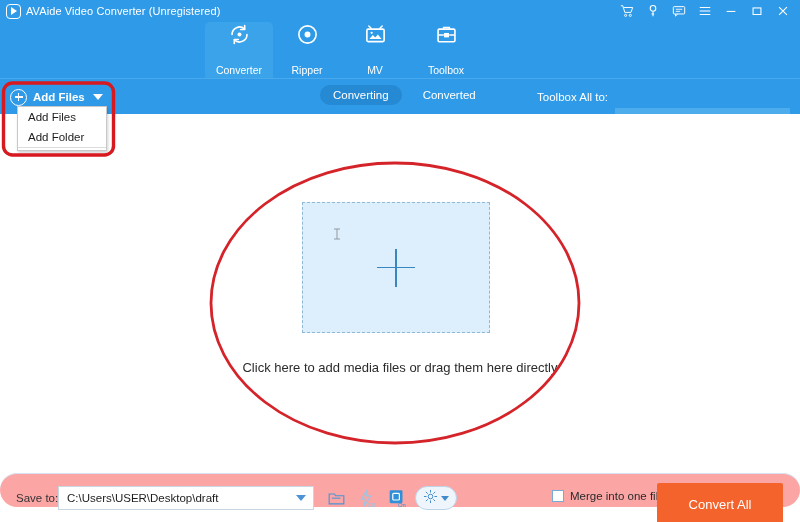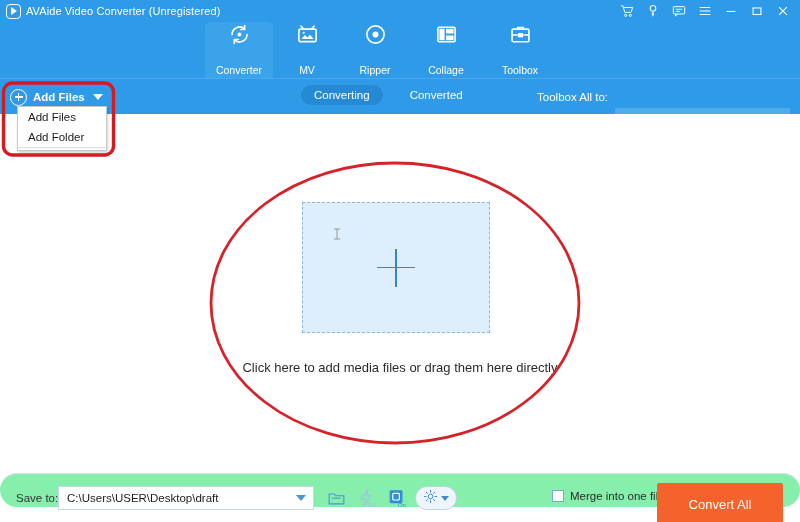--- a/index.html
+++ b/index.html
@@ -112,22 +112,22 @@
   .addfiles-label { color: #fff; font-size: 11.5px; font-weight: bold; }
   .caret-down {
     width: 0; height: 0;
     border-left: 5px solid transparent;
     border-right: 5px solid transparent;
     border-top: 6px solid #ffffff;
     margin-left: 2px;
   }
 
   .seg-tabs {
-    position: absolute; left: 301px; top: 6px;
-    display: flex; align-items: flex-start; gap: 14px;
+    position: absolute; left: 320px; top: 6px;
+    display: flex; align-items: flex-start; gap: 8px;
   }
   .seg {
     padding: 4px 13px;
     border-radius: 12px;
     color: #ffffff; font-size: 11.5px;
     cursor: pointer;
   }
   .seg.active { background: #2589d4; }
 
   .convert-all-to {
@@ -201,21 +201,21 @@
   .cursor-mark {
     position: absolute; left: 333px; top: 112px;
     width: 8px; height: 12px;
     z-index: 5; opacity: .55;
   }
 
   
   .bottombar {
     position: absolute; left: 0; top: 473px;
     width: 800px; height: 34px;
-    background: #86efac;
+    background: #fca5a5;
     border-top: 1px solid #d3e3f2;
     border-radius: 18px;
   }
   .saveto-label {
     position: absolute; left: 16px; top: 18px;
     font-size: 11.5px; color: #333;
   }
   .path-input {
     position: absolute; left: 58px; top: 12px;
     width: 256px; height: 24px;
@@ -356,50 +356,39 @@
             <path d="M6.6 21.4v-4.2h4.2" fill="none" stroke="#fff" stroke-width="1.7" stroke-linecap="round" stroke-linejoin="round"></path>
             <circle cx="12" cy="12" r="2.1" fill="#fff"></circle>
           </svg>
         </div>
         <div class="tlabel">Converter</div>
       </div>
 
       <div class="tab">
         <div class="ticon">
           <svg width="23" height="23" viewBox="0 0 24 24">
+            <circle cx="12" cy="12" r="9" fill="none" stroke="#fff" stroke-width="1.7"></circle>
+            <circle cx="12" cy="12" r="3.1" fill="#fff"></circle>
+          </svg>
+        </div>
+        <div class="tlabel">Ripper</div>
+      </div>
+
+      <div class="tab">
+        <div class="ticon">
+          <svg width="23" height="23" viewBox="0 0 24 24">
             <path d="M5 3.2l2.4 2.4M19 3.2l-2.4 2.4" stroke="#fff" stroke-width="1.5" stroke-linecap="round"></path>
             <rect x="3" y="6.4" width="18" height="13" rx="1.4" fill="none" stroke="#fff" stroke-width="1.7"></rect>
             <path d="M5.6 16.6l3.6-4 2.6 2.6 2.6-3.2 4 4.6z" fill="#fff"></path>
             <circle cx="8" cy="10.2" r="1.2" fill="#fff"></circle>
           </svg>
         </div>
         <div class="tlabel">MV</div>
       </div>
 
-      <div class="tab">
-        <div class="ticon">
-          <svg width="23" height="23" viewBox="0 0 24 24">
-            <circle cx="12" cy="12" r="9" fill="none" stroke="#fff" stroke-width="1.7"></circle>
-            <circle cx="12" cy="12" r="3.1" fill="#fff"></circle>
-          </svg>
-        </div>
-        <div class="tlabel">Ripper</div>
-      </div>
-
-      <div class="tab wide">
-        <div class="ticon">
-          <svg width="23" height="23" viewBox="0 0 24 24">
-            <rect x="3" y="4.4" width="18" height="15.2" rx="1.3" fill="none" stroke="#fff" stroke-width="1.7"></rect>
-            <rect x="4.6" y="6" width="5.4" height="12" fill="#fff"></rect>
-            <rect x="11.6" y="6" width="7.8" height="5" fill="#fff"></rect>
-            <rect x="11.6" y="13" width="7.8" height="5" fill="#fff"></rect>
-          </svg>
-        </div>
-        <div class="tlabel">Collage</div>
-      </div>
 
       <div class="tab wide">
         <div class="ticon">
           <svg width="23" height="23" viewBox="0 0 24 24">
             <path d="M9 6.2V4.6h6v1.6" fill="none" stroke="#fff" stroke-width="1.6" stroke-linecap="round"></path>
             <rect x="3.2" y="6.4" width="17.6" height="13.2" rx="1.3" fill="none" stroke="#fff" stroke-width="1.7"></rect>
             <rect x="9.4" y="10.4" width="5.2" height="4.6" fill="#fff"></rect>
             <path d="M3.6 12.6h5.6M14.8 12.6h5.6" stroke="#fff" stroke-width="1.5"></path>
           </svg>
         </div>

